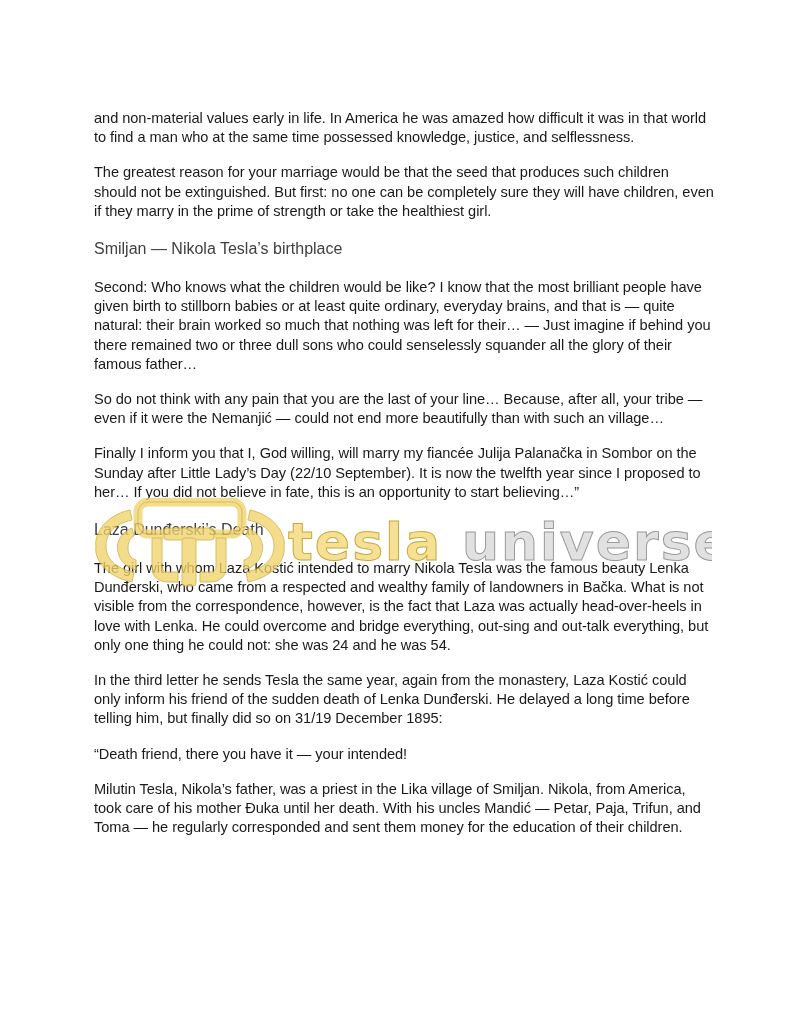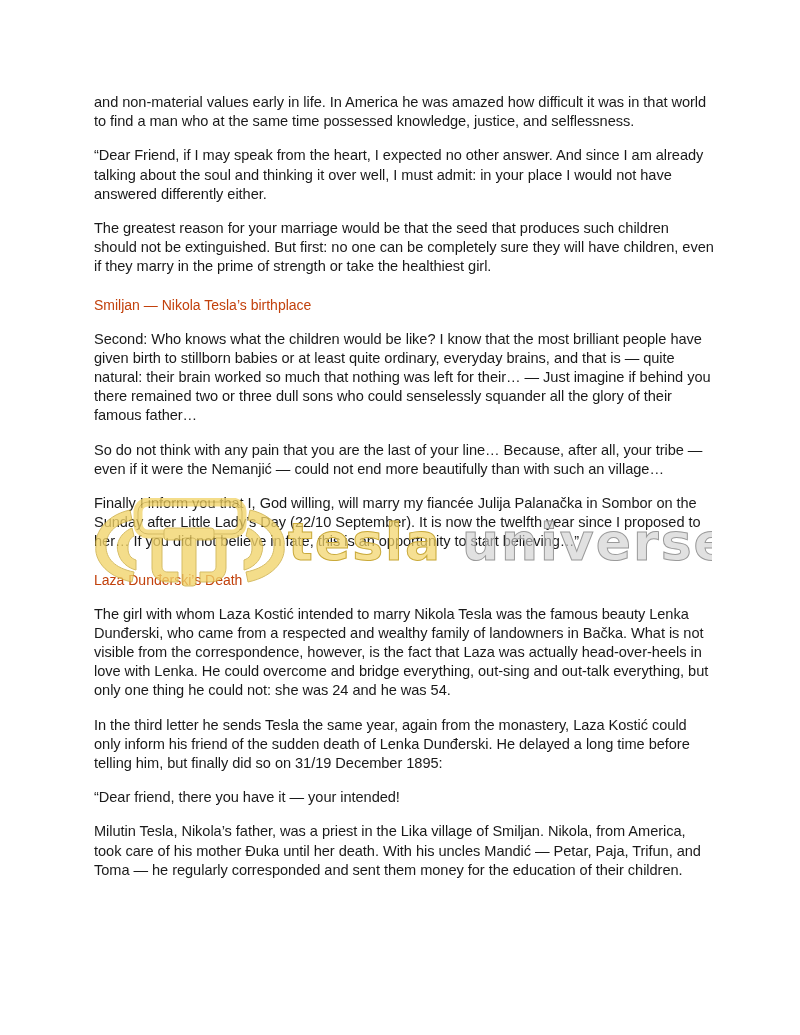--- a/index.html
+++ b/index.html
@@ -17,55 +17,54 @@
     }
     .page {
       position: absolute;
       left: 94px;
       top: 93px;
       width: 620px;
     }
     .para {
       font-size: 14.6px;
       line-height: 19.2px;
-      margin: 0 0 15px 0;
+      margin: 16px 0 15px 0;
       letter-spacing: -0.05px;
     }
     .heading {
-      font-size: 14px;
+      font-size: 16px;
       line-height: 26px;
       font-weight: normal;
       margin: 3px 0 12px 0;
-      color: #c2410c;
+      color: #404040;
     }
     .watermark {
       position: absolute;
       left: 92px;
       top: 498px;
       width: 620px;
       height: 92px;
       pointer-events: none;
     }
     .watermark svg { display: block; }
   </style>
 </head>
 <body>
 
 <div class="page">
   <p class="para">and non-material values early in life. In America he was amazed how difficult it was in that world to find a man who at the same time possessed knowledge, justice, and selflessness.</p>
-  <p class="para">“Dear Friend, if I may speak from the heart, I expected no other answer. And since I am already talking about the soul and thinking it over well, I must admit: in your place I would not have answered differently either.</p>
   <p class="para">The greatest reason for your marriage would be that the seed that produces such children should not be extinguished. But first: no one can be completely sure they will have children, even if they marry in the prime of strength or take the healthiest girl.</p>
   <h2 class="heading">Smiljan — Nikola Tesla’s birthplace</h2>
   <p class="para">Second: Who knows what the children would be like? I know that the most brilliant people have given birth to stillborn babies or at least quite ordinary, everyday brains, and that is — quite natural: their brain worked so much that nothing was left for their… — Just imagine if behind you there remained two or three dull sons who could senselessly squander all the glory of their famous father…</p>
   <p class="para">So do not think with any pain that you are the last of your line… Because, after all, your tribe — even if it were the Nemanjić — could not end more beautifully than with such an village…</p>
   <p class="para">Finally I inform you that I, God willing, will marry my fiancée Julija Palanačka in Sombor on the Sunday after Little Lady’s Day (22/10 September). It is now the twelfth year since I proposed to her… If you did not believe in fate, this is an opportunity to start believing…”</p>
   <h2 class="heading">Laza Dunđerski’s Death</h2>
   <p class="para">The girl with whom Laza Kostić intended to marry Nikola Tesla was the famous beauty Lenka Dunđerski, who came from a respected and wealthy family of landowners in Bačka. What is not visible from the correspondence, however, is the fact that Laza was actually head-over-heels in love with Lenka. He could overcome and bridge everything, out-sing and out-talk everything, but only one thing he could not: she was 24 and he was 54.</p>
   <p class="para">In the third letter he sends Tesla the same year, again from the monastery, Laza Kostić could only inform his friend of the sudden death of Lenka Dunđerski. He delayed a long time before telling him, but finally did so on 31/19 December 1895:</p>
-  <p class="para">“Dear friend, there you have it — your intended!</p>
+  <p class="para">“Death friend, there you have it — your intended!</p>
   <p class="para">Milutin Tesla, Nikola’s father, was a priest in the Lika village of Smiljan. Nikola, from America, took care of his mother Đuka until her death. With his uncles Mandić — Petar, Paja, Trifun, and Toma — he regularly corresponded and sent them money for the education of their children.</p>
 </div>
 
 <div class="watermark">
   <svg width="620" height="92" viewBox="0 0 620 92" xmlns="http://www.w3.org/2000/svg">
     <g opacity="0.78">
 
       <path d="M38 12 C10 18 2 40 4 48 C2 60 12 78 40 84 L42 74 C22 70 14 60 14 48 C14 36 22 26 40 22 Z" fill="#f2d46a" stroke="#c9a93a" stroke-width="1"></path>
 
       <path d="M158 12 C186 18 194 40 192 48 C194 60 184 78 156 84 L154 74 C174 70 182 60 182 48 C182 36 174 26 156 22 Z" fill="#f2d46a" stroke="#c9a93a" stroke-width="1"></path>

